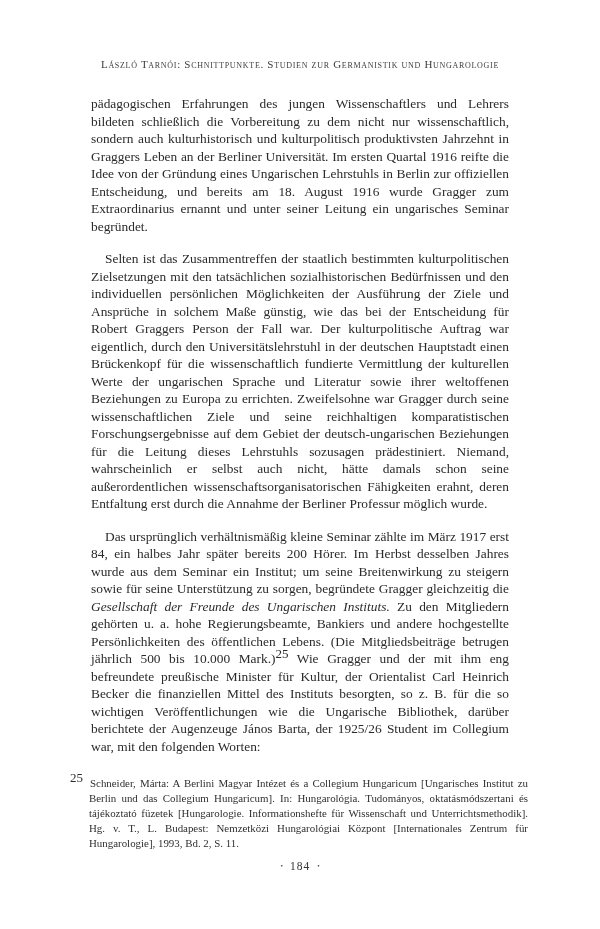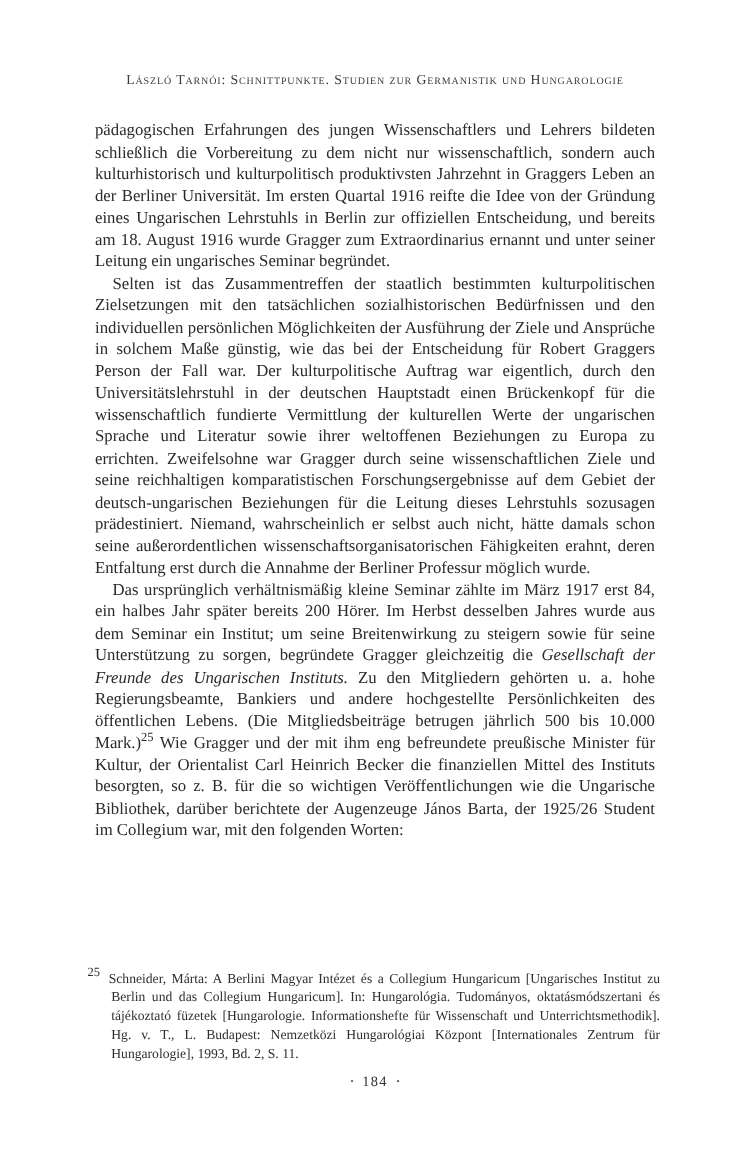--- a/index.html
+++ b/index.html
@@ -23,30 +23,30 @@
   .running-head {
     text-align: center;
     font-variant: small-caps;
     font-size: 11px;
     letter-spacing: 0.7px;
     color: #3c3c3c;
     margin-bottom: 25px;
     white-space: nowrap;
   }
   .body-text p.para {
-    margin: 0;
+    margin: 15px;
     text-align: justify;
     font-size: 13.4px;
     line-height: 17.5px;
   }
   .body-text p.para.indent {
     text-indent: 14px;
   }
   .body-text sup, .fn-marker {
-    font-size: 10px;
+    font-size: 13px;
     line-height: 0;
     vertical-align: super;
   }
   .block-quote {
     margin: 14px 0 0 12px;
     width: 436px;
     box-sizing: border-box;
     text-align: justify;
     font-size: 11.9px;
     line-height: 16px;

